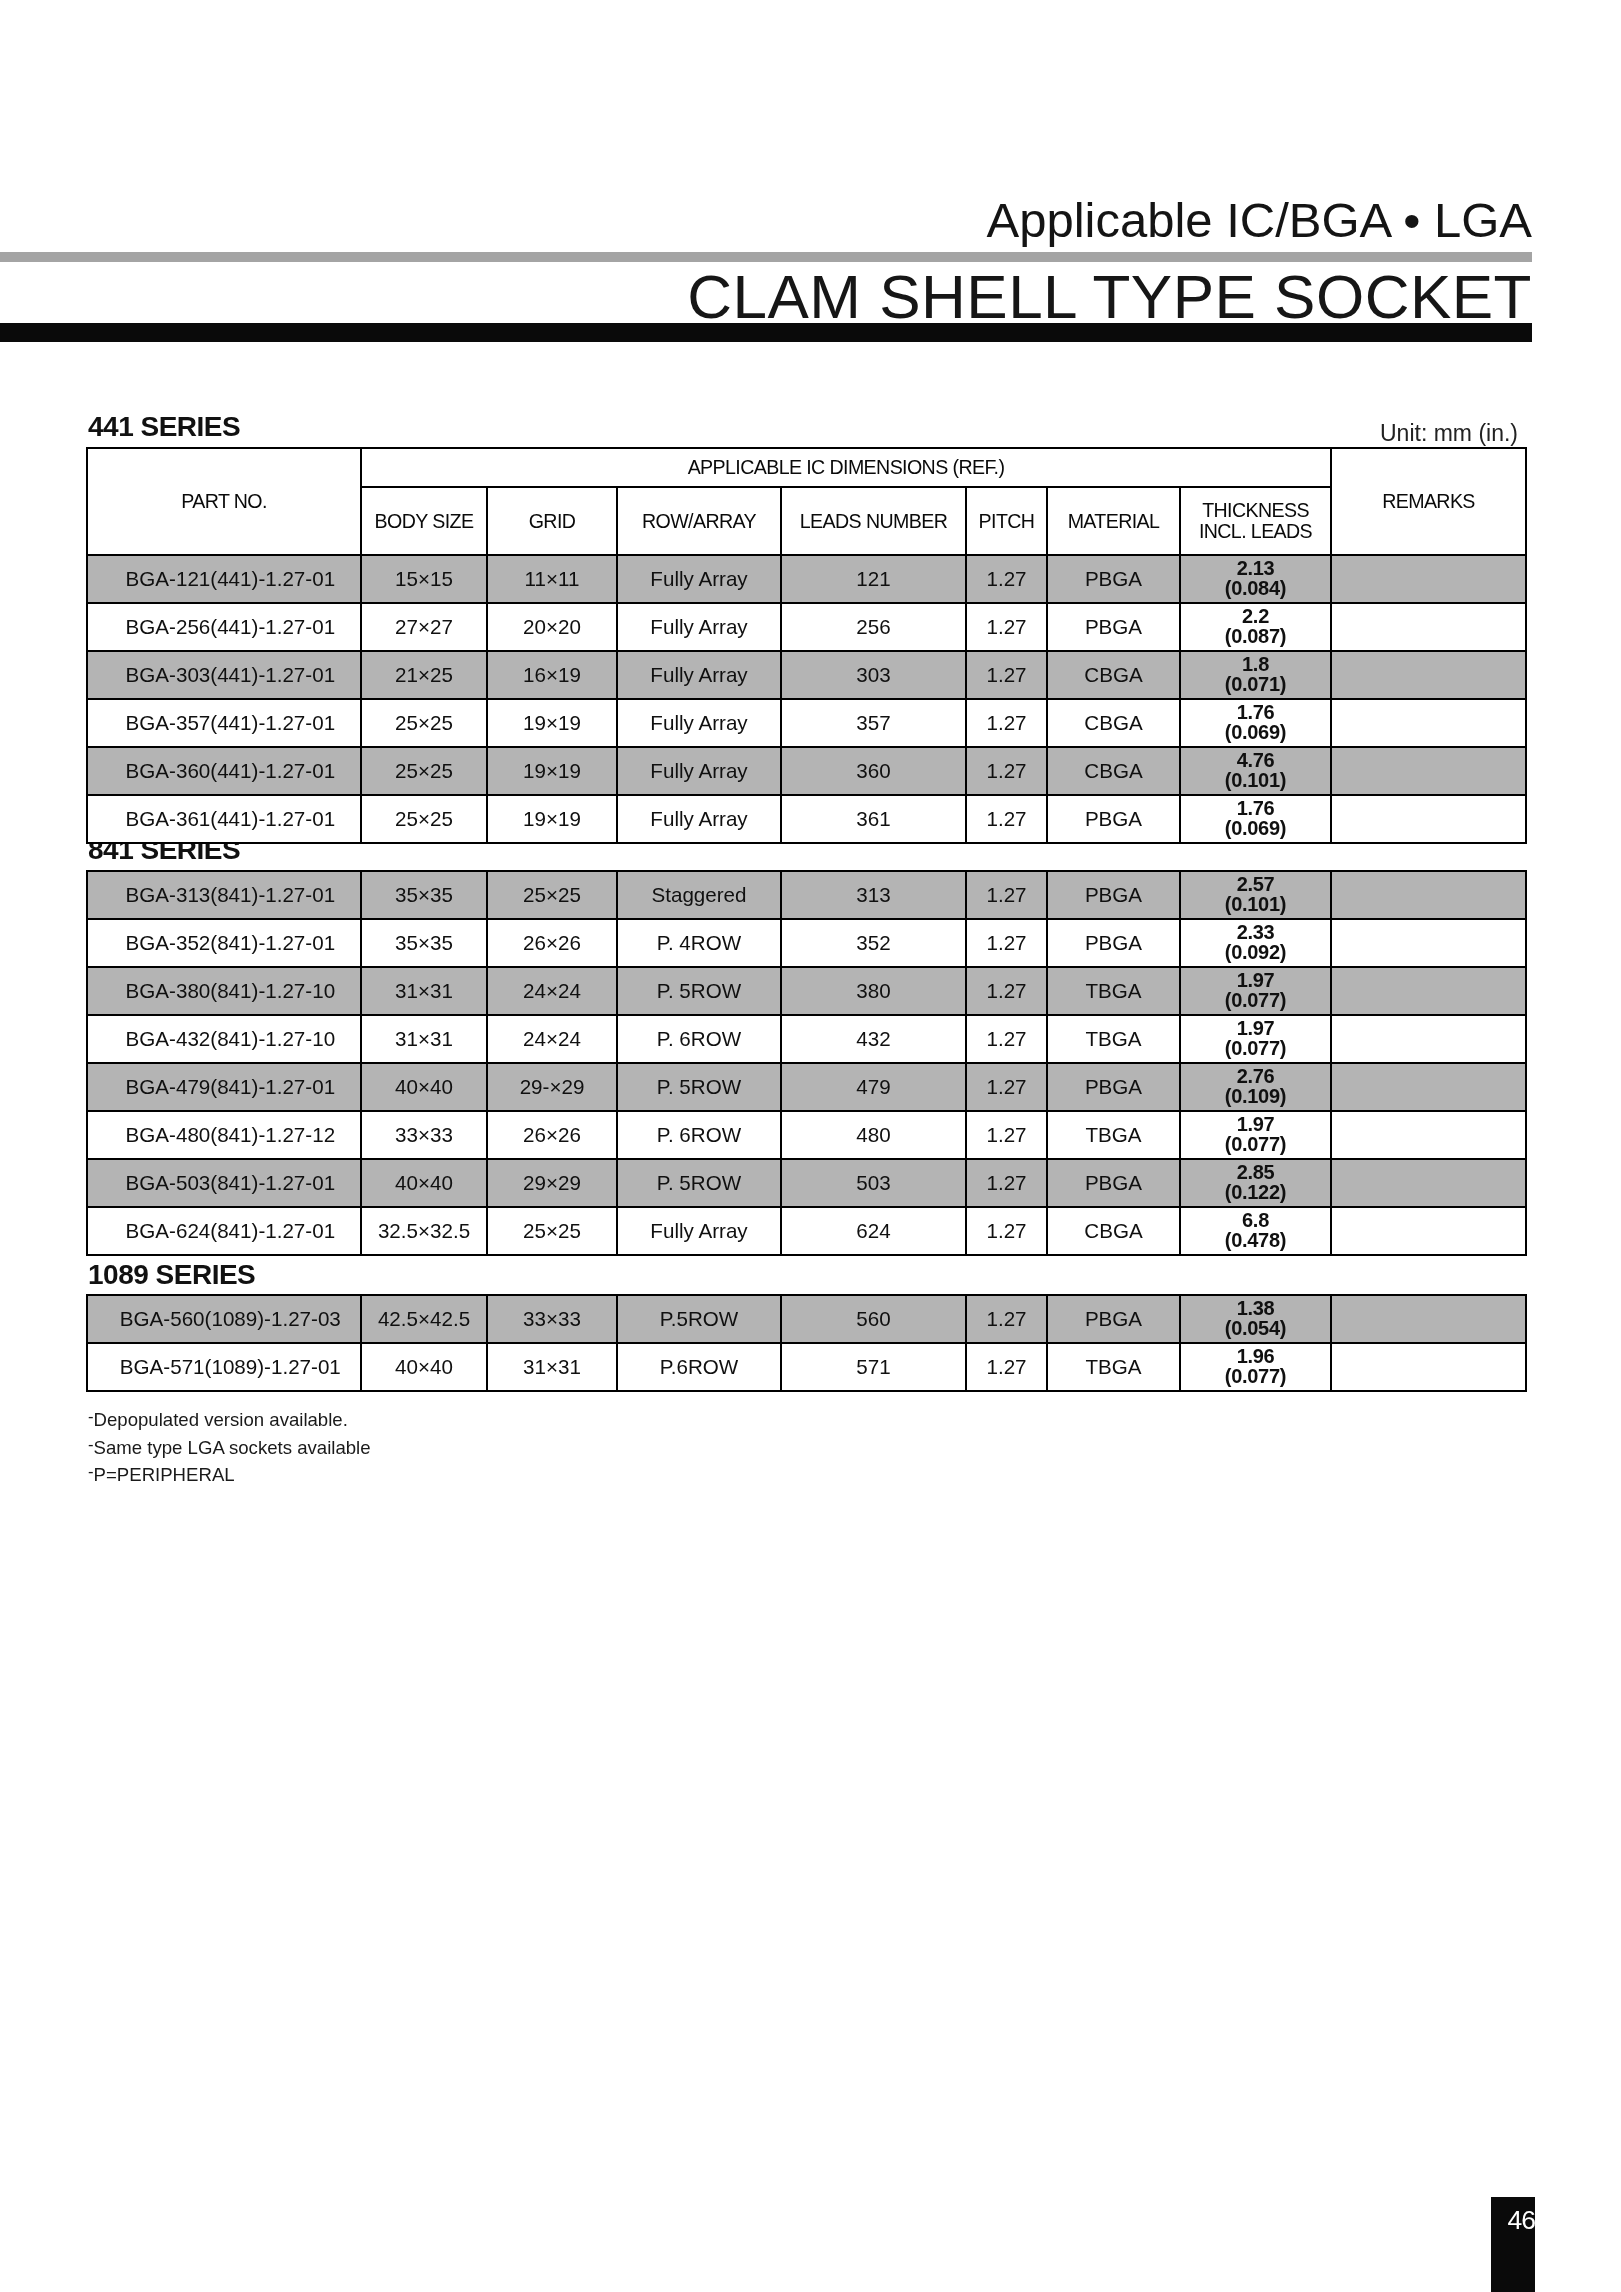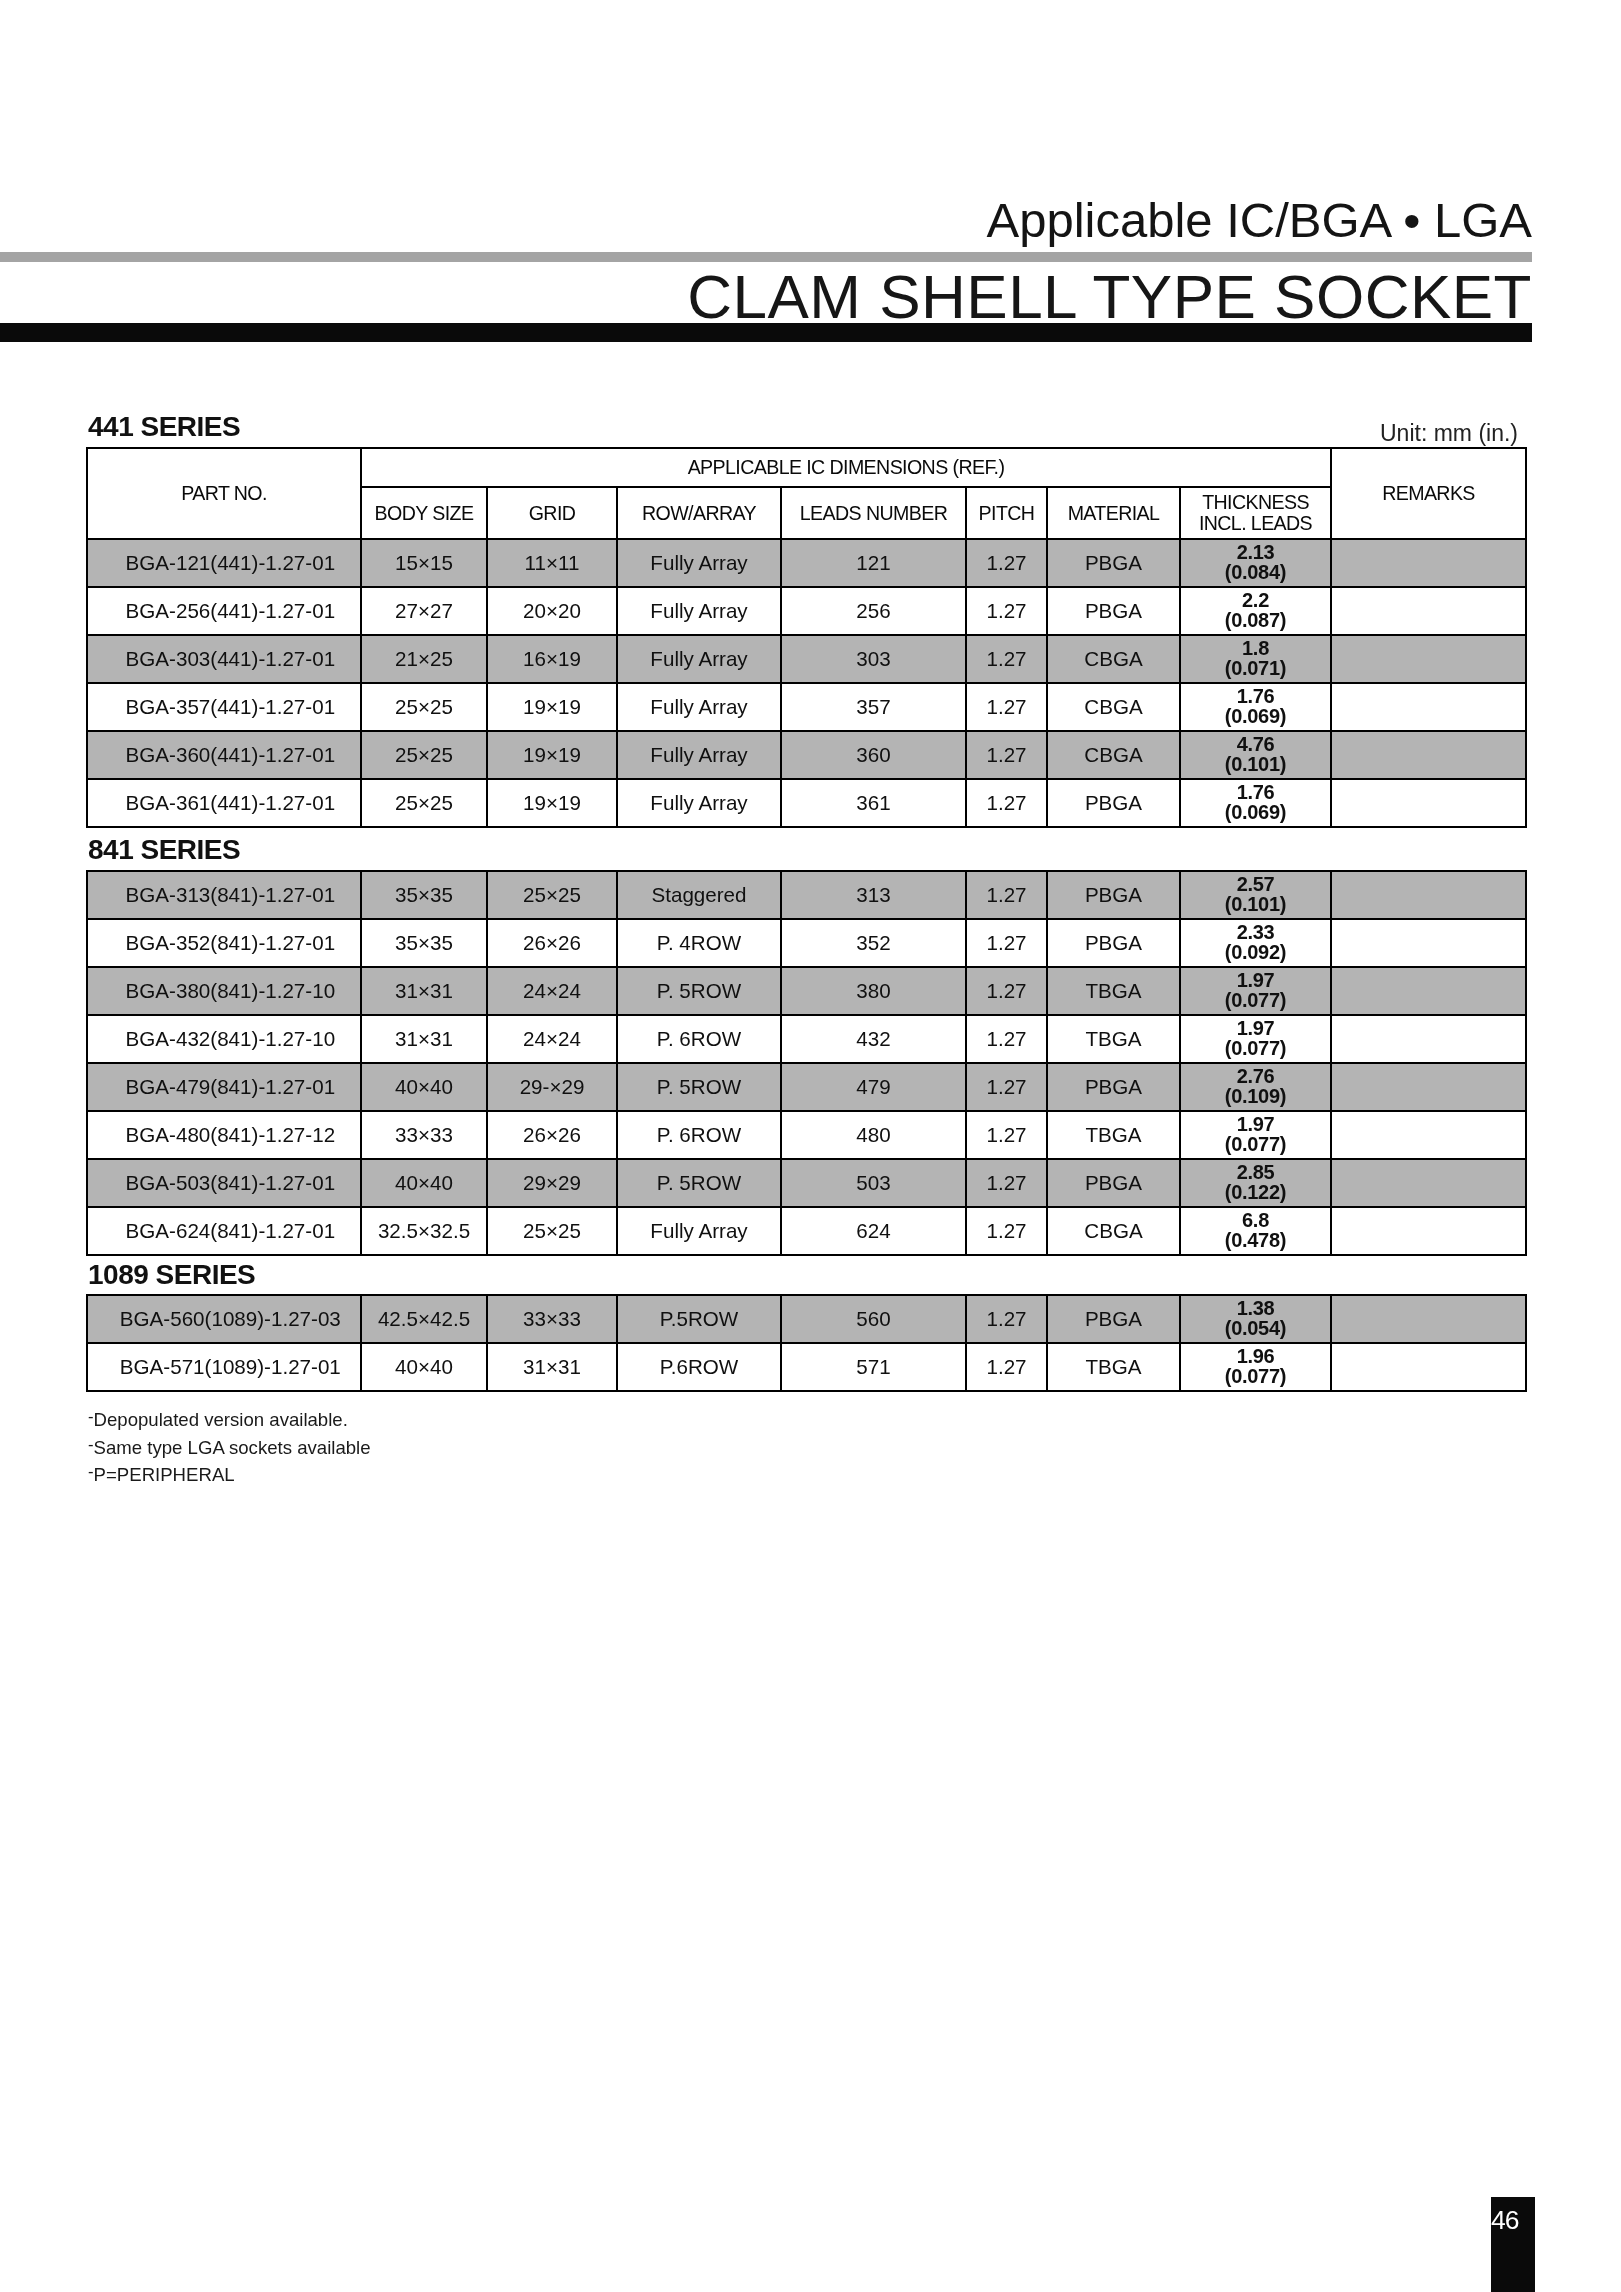--- a/index.html
+++ b/index.html
@@ -59,21 +59,21 @@
 
   table.parts th, table.parts td {
     border: 2px solid #000;
     overflow: hidden; white-space: nowrap;
   }
   table.parts th {
     font-weight: normal; font-size: 19.6px; letter-spacing: -0.6px;
     text-align: center; color: #0a0a0a; background: #fff;
   }
   thead tr.hrow1 { height: 39px; }
-  thead tr.hrow2 { height: 52px; border-radius: 23px; }
+  thead tr.hrow2 { height: 68px; border-radius: 23px; }
   tbody tr { height: 48px; }
 
   table.parts td {
     font-size: 20.6px; text-align: center; color: #101010;
     background: #fff;
   }
   td.part { text-align: left; padding-left: 12.7px; }
   tbody tr.shaded td { background: #b4b4b4; }
 
   .thick-mm, .thick-in { display: block; font-size: 20px; line-height: 19.6px; letter-spacing: -0.3px; font-weight: bold; }
@@ -84,21 +84,21 @@
     position: absolute; left: 88px; top: 1407px;
     font-size: 18.6px; line-height: 26.5px; color: #1a1a1a;
   }
   .fn-line { white-space: nowrap; }
   .fn-dash { position: relative; top: -3.9px; font-size: 16.7px; }
 
   
   .page-num-box {
     position: absolute; left: 1491px; top: 2197px;
     width: 44px; height: 95px; background: #0a0a0a;
-    text-align: left;
+    text-align: right;
   }
   .page-num-box .num {
     display: block; padding-top: 7.8px;
     color: #fff; font-size: 26.5px; font-weight: 400; letter-spacing: -1px;
   }
 </style>
 </head>
 <body>
 
 <div class="page">

